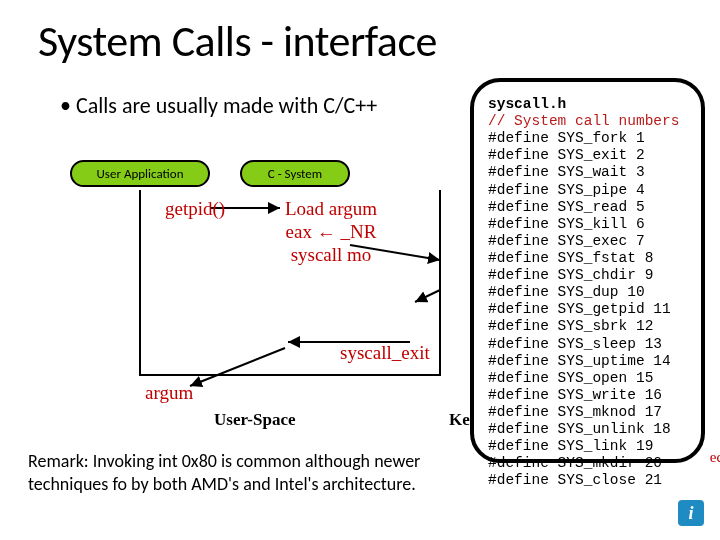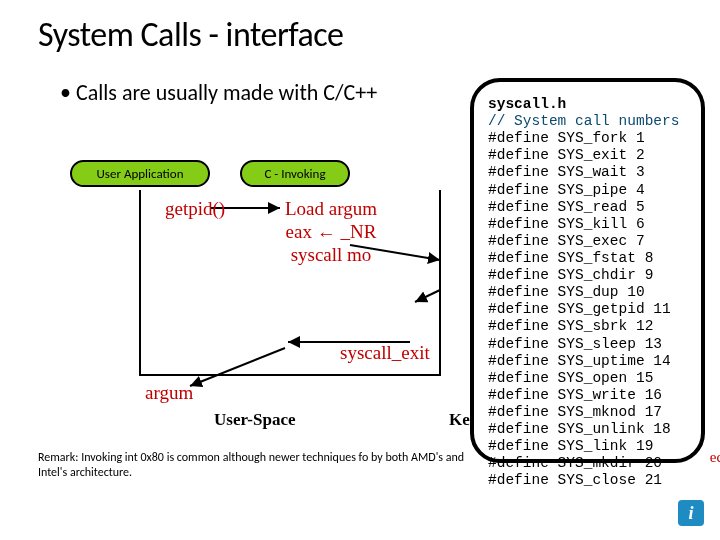--- a/index.html
+++ b/index.html
@@ -5,21 +5,21 @@
   * { box-sizing: border-box; margin: 0; padding: 0; }
   body {
     width: 720px;
     height: 540px;
     font-family: "Calibri", "Segoe UI", Arial, sans-serif;
     background: #fff;
     position: relative;
     overflow: hidden;
   }
   .title {
-    font-size: 34px;
+    font-size: 44px;
     font-weight: 400;
     padding: 14px 0 0 38px;
     letter-spacing: -0.5px;
   }
   .bullet {
     font-size: 22px;
     padding: 24px 0 0 38px;
     margin-left: 22px;
   }
   .bullet::before {
@@ -59,43 +59,43 @@
     position: absolute;
     font-family: "Times New Roman", serif;
     font-size: 17px;
     font-weight: bold;
     margin-left: 24px;
   }
   .space-label.us { left: 120px; top: 250px; }
   .space-label.ks { left: 355px; top: 250px; }
   .remark {
     position: absolute;
-    left: 38px;
+    left: 28px;
     top: 450px;
     width: 430px;
-    font-size: 12px;
+    font-size: 18px;
     line-height: 1.25;
   }
   .codebox {
     position: absolute;
     right: 15px;
     top: 78px;
     width: 235px;
     height: 385px;
     border: 4px solid #000;
     border-radius: 30px;
     background: #fff;
     padding: 14px 14px;
     font-family: "Courier New", monospace;
     font-size: 14.5px;
     line-height: 1.18;
     white-space: pre;
   }
   .codebox .fname { font-weight: bold; }
-  .codebox .cmt { color: #0c4a6e; }
+  .codebox .cmt { color: #b91c1c; }
   .info-icon {
     position: absolute;
     right: 16px;
     bottom: 14px;
     width: 26px;
     height: 26px;
     border-radius: 4px;
     background: #1e8bc3;
     color: #fff;
     font-family: "Georgia", serif;
@@ -137,21 +137,21 @@
     </defs>
     <path d="M 70 30 L 70 215 L 370 215 L 370 30" stroke="#000" stroke-width="2" fill="none"></path>
     <line x1="140" y1="48" x2="210" y2="48" stroke="#000" stroke-width="2" marker-end="url(#ah)"></line>
     <line x1="280" y1="85" x2="370" y2="100" stroke="#000" stroke-width="2" marker-end="url(#ah)"></line>
     <line x1="370" y1="130" x2="345" y2="142" stroke="#000" stroke-width="2" marker-end="url(#ah)"></line>
     <line x1="340" y1="182" x2="218" y2="182" stroke="#000" stroke-width="2" marker-end="url(#ah)"></line>
     <line x1="215" y1="188" x2="120" y2="226" stroke="#000" stroke-width="2" marker-end="url(#ah)"></line>
   </svg>
 
   <div class="box user-app">User Application</div>
-  <div class="box c-lib">C - Invoking</div>
+  <div class="box c-lib">C - System</div>
 
   <div class="label getpid">getpid()</div>
   <div class="label loadarg">
     <span>Load argum</span><br>
     <span>eax ← _NR</span><br>
     <span>syscall mo</span>
   </div>
   <div class="label syscall-exit">syscall_exit</div>
   <div class="label ret">argum</div>
 

